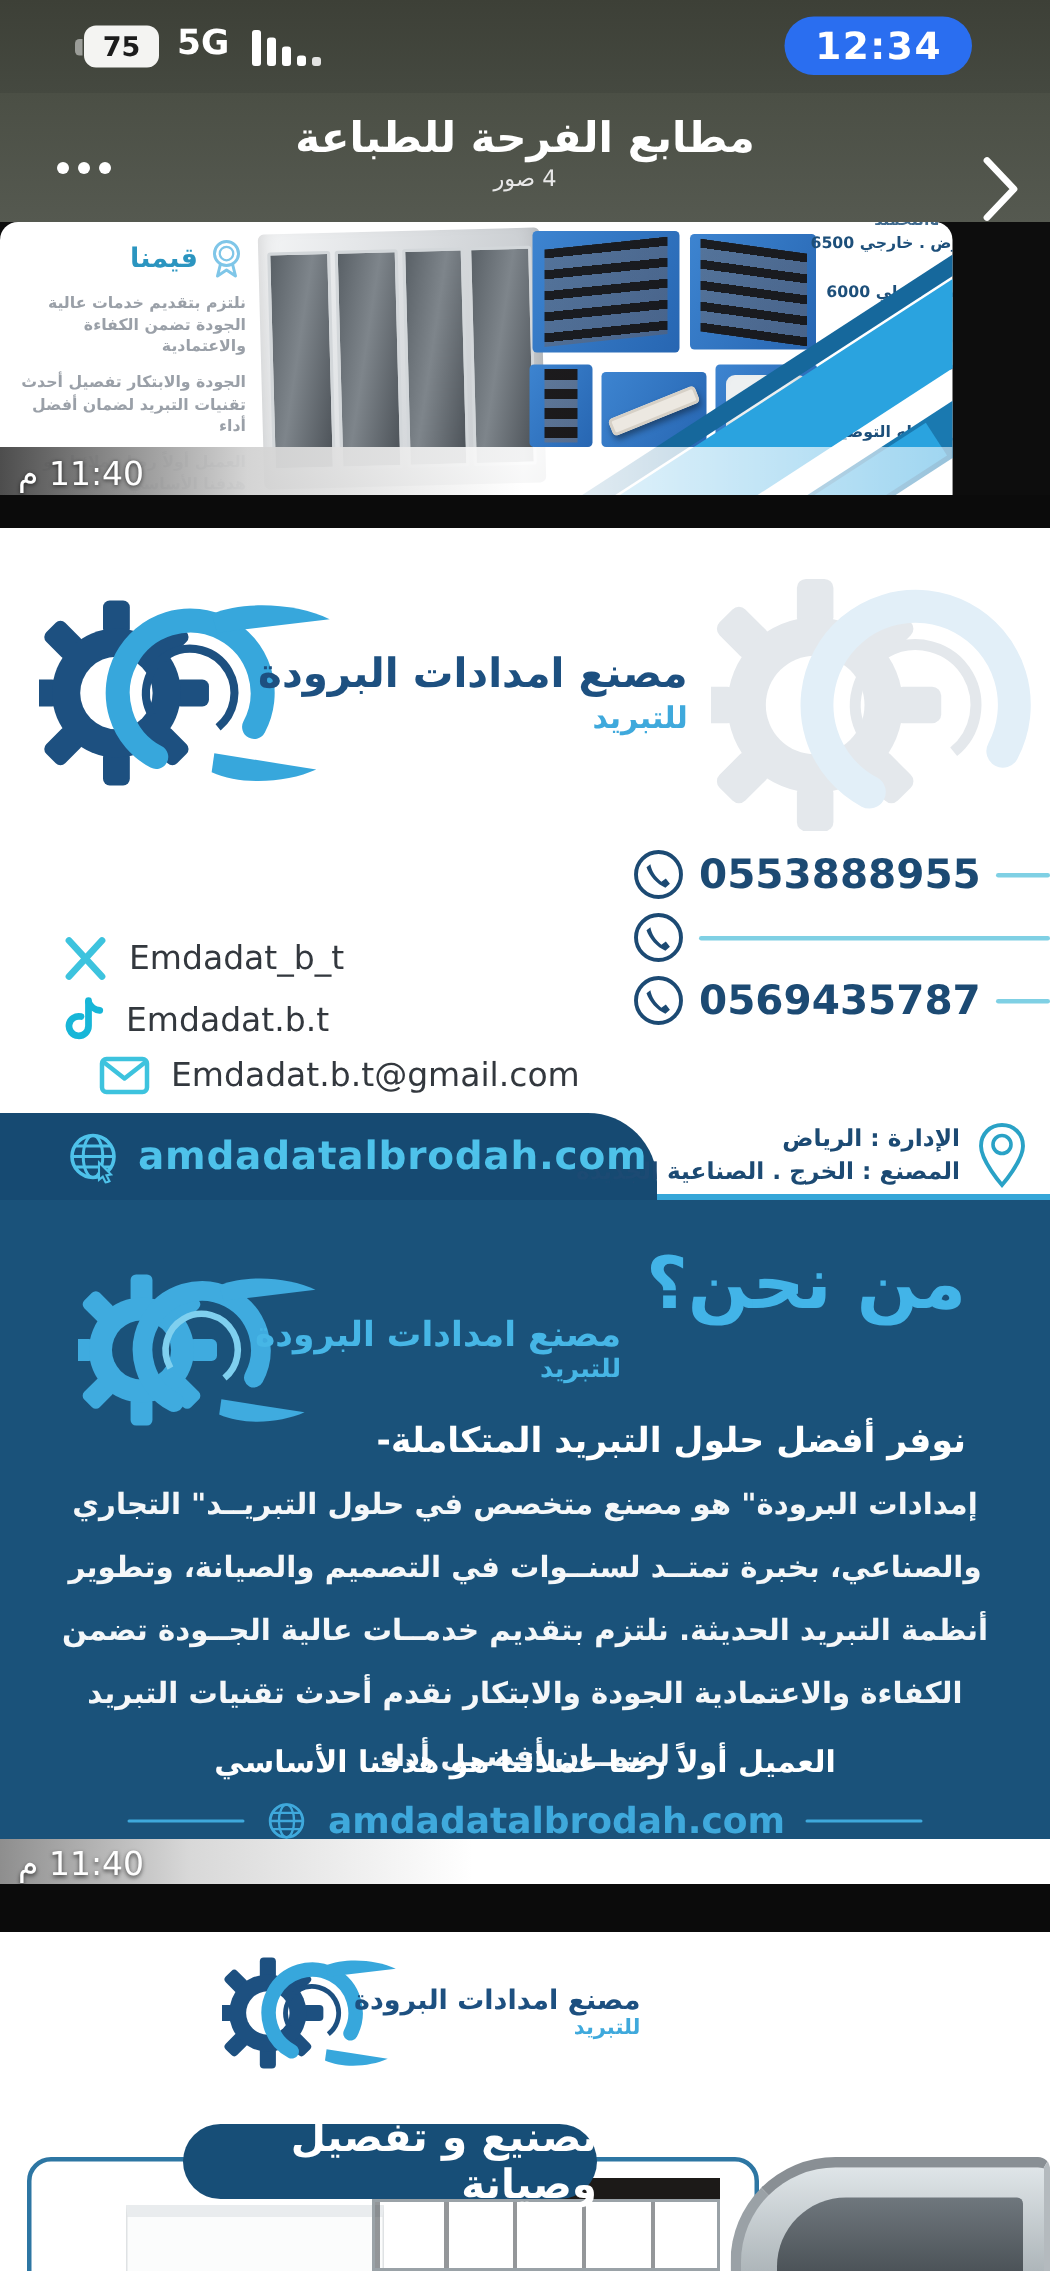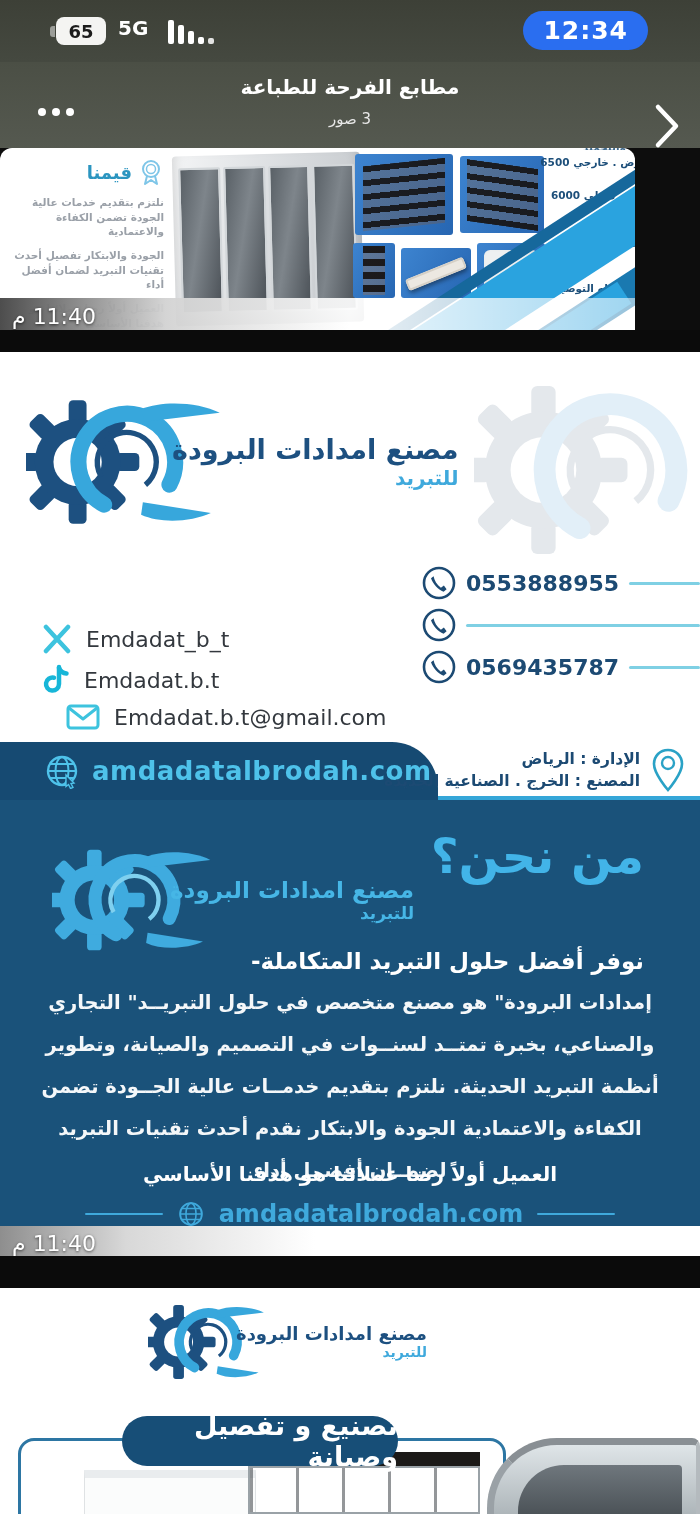--- a/index.html
+++ b/index.html
@@ -6,33 +6,33 @@
   .screen{position:relative;width:700px;height:1514px;overflow:hidden;background:#0d0d0d;
           font-family:"DejaVu Sans",sans-serif;-webkit-font-smoothing:antialiased;}
 
   
   .statusbar{position:absolute;top:0;left:0;width:700px;height:62px;
              background:linear-gradient(180deg,#3d4037 0%,#454940 100%);}
   .battery{position:absolute;left:50px;top:17px;display:flex;align-items:center;}
   .batt-nub{width:5px;height:11px;background:#9b9d98;border-radius:3px 0 0 3px;margin-right:1px;}
   .batt-body{width:50px;height:28px;background:#f4f4f2;border-radius:8px;display:flex;
              align-items:center;justify-content:center;font-size:18px;font-weight:700;color:#1c1c1c;}
-  .net5g{position:absolute;left:118px;top:16px;color:#fff;font-size:20px;font-weight:600;}
+  .net5g{position:absolute;left:118px;top:16px;color:#fff;font-size:23px;font-weight:600;}
   .sigbars{position:absolute;left:168px;top:20px;display:flex;align-items:flex-end;gap:4px;height:24px;}
   .sigbars i{display:block;width:6px;background:#fff;border-radius:2px;}
   .timepill{position:absolute;right:52px;top:11px;background:#2a6ef0;color:#fff;border-radius:22px;
             padding:5px 20px;font-size:25px;font-weight:600;letter-spacing:1px;}
 
   
   .chathead{position:absolute;top:62px;left:0;width:700px;height:86px;
             background:linear-gradient(180deg,#4b4f45 0%,#555950 100%);}
   .moredots{position:absolute;left:38px;top:46px;display:flex;gap:6px;}
   .moredots i{width:8px;height:8px;border-radius:50%;background:#fff;display:block;}
   .chattitle{position:absolute;left:0;right:0;top:13px;text-align:center;color:#fff;
-             font-size:20px;font-weight:700;direction:rtl;}
+             font-size:28px;font-weight:700;direction:rtl;}
   .chatsub{position:absolute;left:0;right:0;top:48px;text-align:center;color:#e8e8e8;
            font-size:15px;direction:rtl;}
   .backchev{position:absolute;right:18px;top:40px;width:30px;height:48px;}
 
   
   .gap{position:absolute;left:0;width:700px;background:#0b0b0b;}
 
   
   .flyer1{position:absolute;top:148px;left:0;width:635px;height:182px;background:#fff;
           border-radius:12px 12px 0 0;overflow:hidden;}
@@ -75,21 +75,21 @@
   .lname{font-weight:700;line-height:1.15;}
   .lsub{font-weight:700;}
 
   
   .flyer2{position:absolute;top:352px;left:0;width:700px;height:904px;background:#fff;overflow:hidden;}
   .wm-gear{position:absolute;right:-42px;top:6px;z-index:0;}
   .logo2{position:absolute;left:26px;top:34px;z-index:1;}
   .logo2 .lname{font-size:27px;color:#1d5080;}
   .logo2 .lsub{font-size:20px;color:#3fa9dc;padding-left:18px;}
   .phone-row{position:absolute;right:0;width:278px;display:flex;align-items:center;gap:10px;z-index:1;}
-  .phone-num{font-size:22px;font-weight:600;color:#1c4a73;}
+  .phone-num{font-size:27px;font-weight:600;color:#1c4a73;}
   .phone-line{flex:1;height:3px;background:#7fd0e4;border-radius:2px;}
   .soc-row{position:absolute;left:42px;display:flex;align-items:center;gap:14px;z-index:1;}
   .soc-txt{font-size:22px;font-weight:500;color:#33383e;}
   .webbar{position:absolute;left:0;top:390px;width:438px;height:58px;background:#164a72;
           border-radius:0 46px 0 0;display:flex;align-items:center;gap:12px;padding-left:44px;
           box-sizing:border-box;z-index:2;}
   .webtxt{font-size:26px;font-weight:700;color:#4ec2ea;letter-spacing:.5px;}
   .addr{position:absolute;right:12px;top:394px;display:flex;direction:rtl;align-items:center;gap:8px;z-index:2;}
   .addr-lines{text-align:right;color:#1c4a73;font-size:15.5px;font-weight:700;line-height:1.45;direction:rtl;}
   .bluestripe{position:absolute;left:426px;right:0;top:444px;height:16px;background:#35a6d8;z-index:1;}
@@ -137,41 +137,41 @@
          border-radius:46px 4px 0 0;background:linear-gradient(180deg,#6f777d,#4c5358);}
 </style>
 </head>
 <body>
 
 <div class="screen">
 
   <div class="statusbar">
     <div class="battery">
       <span class="batt-nub"></span>
-      <span class="batt-body">65</span>
+      <span class="batt-body">75</span>
     </div>
     <div class="net5g">5G</div>
     <div class="sigbars">
       <i style="height:24px"></i>
         <i style="height:19px"></i>
         <i style="height:13px"></i>
         <i style="height:7px"></i>
         <i style="height:6px;opacity:.85"></i>
     </div>
     <div class="timepill">12:34</div>
   </div>
 
   <div class="chathead">
     <div class="moredots">
         <i></i>
         <i></i>
         <i></i>
       </div>
     <div class="chattitle">مطابع الفرحة للطباعة</div>
-    <div class="chatsub">3 صور</div>
+    <div class="chatsub">4 صور</div>
     <svg class="backchev" viewBox="0 0 30 48">
       <polyline points="6,5 24,24 6,43" fill="none" stroke="#fff" stroke-width="4.5" stroke-linecap="round" stroke-linejoin="round"></polyline>
     </svg>
   </div>
 
   <div class="flyer1">
 
     <div class="values">
       <div class="values-title">
         <svg width="26" height="28" viewBox="0 0 26 28">

